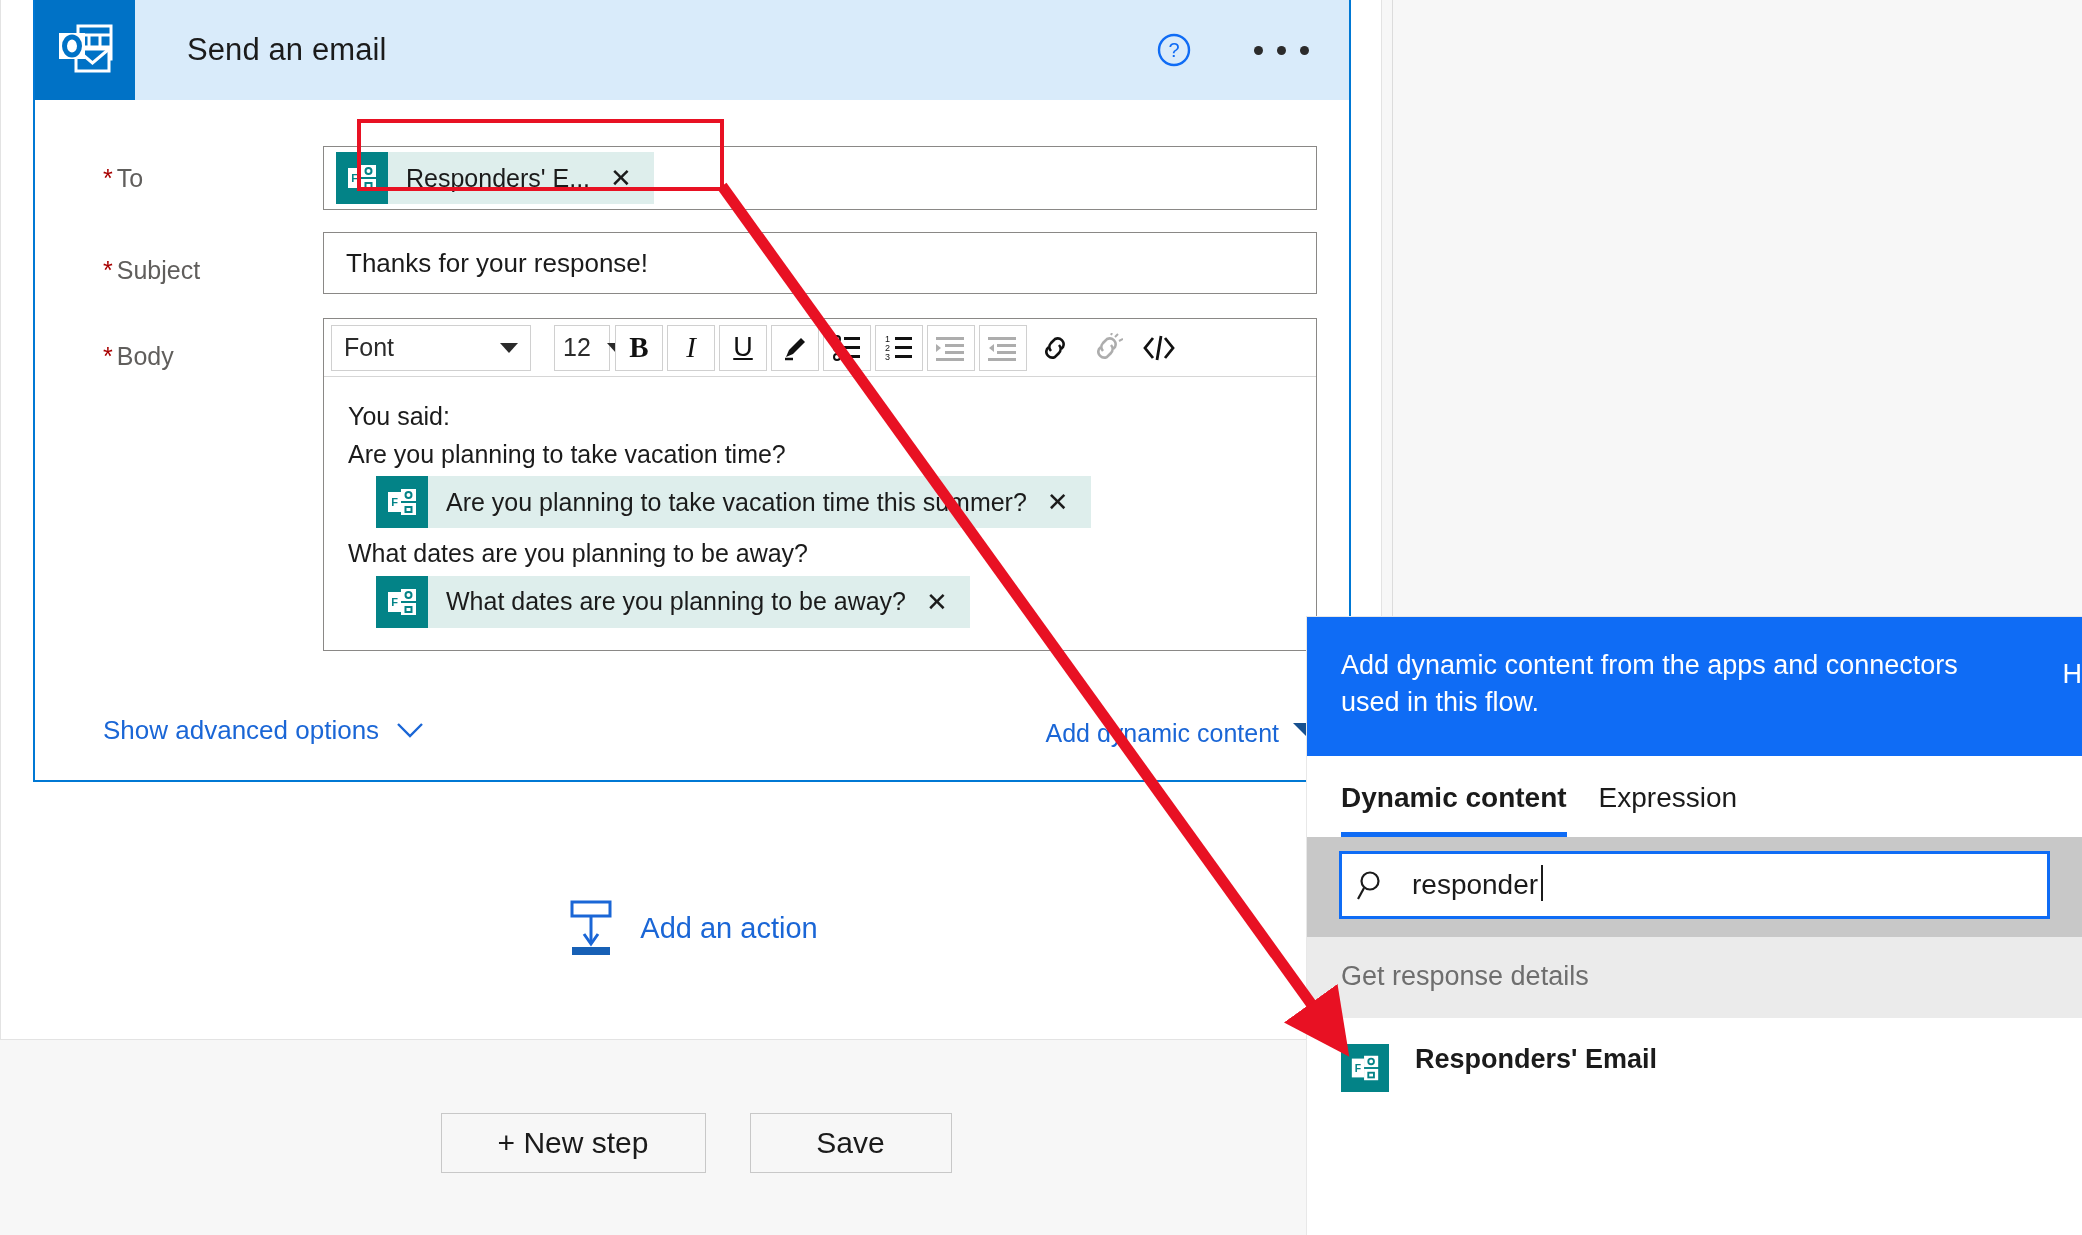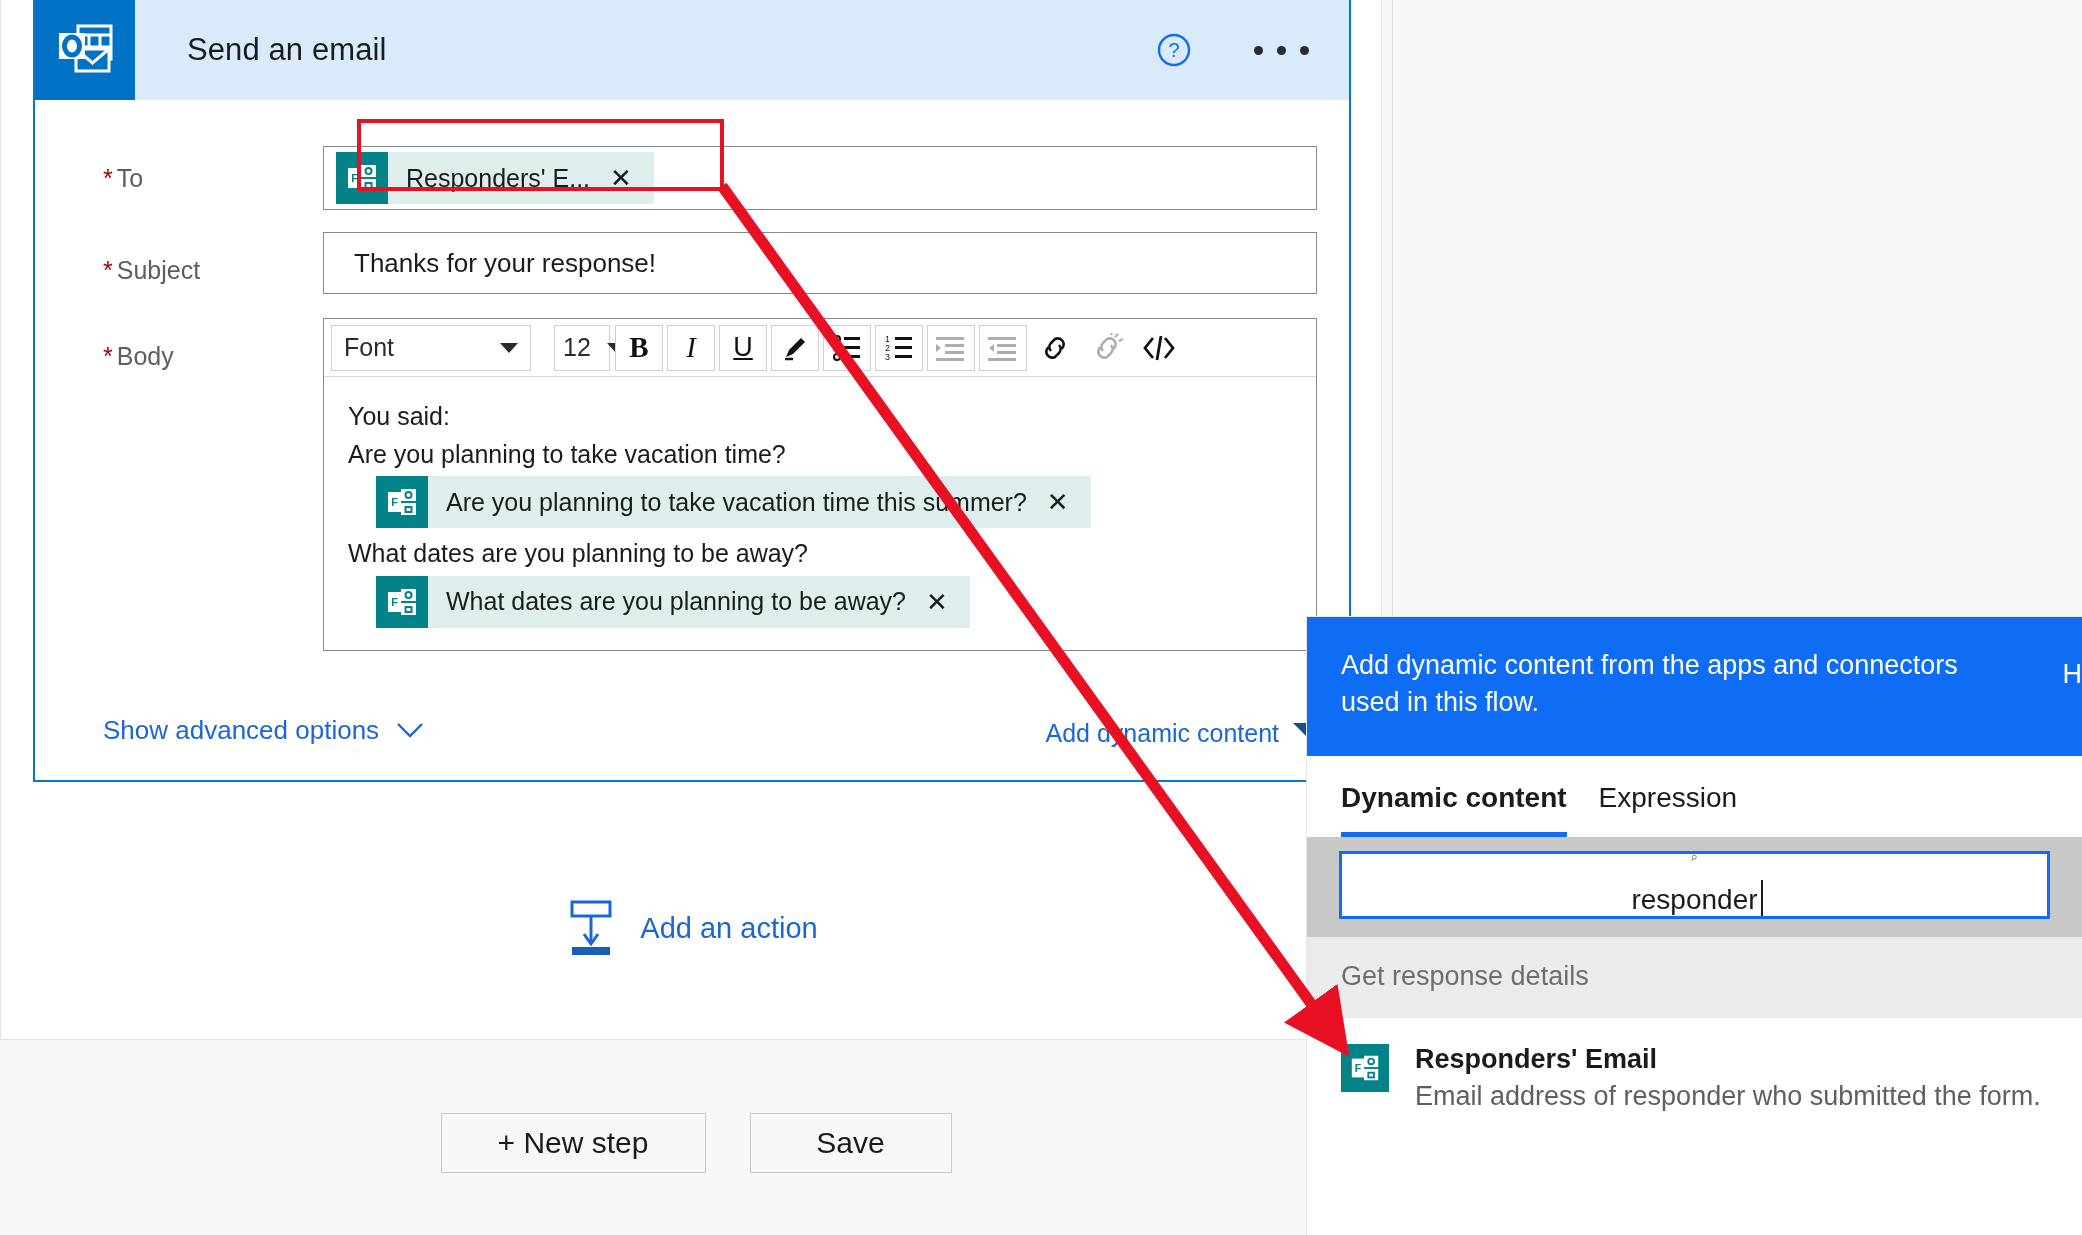--- a/index.html
+++ b/index.html
@@ -92,21 +92,21 @@
     height: 52px;
     max-width: 100%;
   }
   .token .forms-icon { width: 52px; height: 52px; flex: none; background: #038387; display: flex; align-items: center; justify-content: center; }
   .token .token-text { font-size: 25px; color: #1b1b1b; padding: 0 6px 0 18px; white-space: nowrap; }
   .token .token-x { font-size: 26px; color: #1b1b1b; padding: 0 22px 0 14px; cursor: pointer; line-height: 1; }
 
   
   .subject-row { margin-top: 22px; }
   .subject-row .row-label { padding-top: 26px; }
-  .subject-box { height: 62px; border: 1px solid #8a8886; background: #fff; display:flex; align-items:center; padding: 0 30px; }
+  .subject-box { height: 62px; border: 1px solid #8a8886; background: #fff; display:flex; align-items:center; padding: 0 22px; }
   .subject-text { font-size: 26px; color: #1b1b1b; }
 
   
   .body-row { margin-top: 24px; }
   .body-row .row-label { padding-top: 26px; }
   .rte { border: 1px solid #8a8886; background: #fff; }
   .rte-toolbar {
     height: 58px; display: flex; align-items: center;
     border-bottom: 1px solid #d6d6d6;
     padding: 0 4px;
@@ -189,21 +189,21 @@
   }
   .dc-banner { background: #0f6cf5; color: #fff; padding: 30px 34px 34px 34px; position: relative; }
   .dc-banner .txt { font-size: 27px; line-height: 1.38; max-width: 660px; }
   .dc-hide { position: absolute; right: 0px; top: 42px; font-size: 27px; color: #fff; }
   .dc-tabs { display: flex; gap: 32px; padding: 26px 34px 0 34px; }
   .dc-tab { font-size: 28px; color: #1b1b1b; padding-bottom: 18px; cursor: pointer; }
   .dc-tab.active { font-weight: 700; border-bottom: 5px solid #0f6cf5; }
   .dc-search-wrap { background: #c8c8c8; padding: 14px 32px 18px 32px; }
   .dc-search {
     height: 68px; background: #fff; border: 3px solid #0f6cf5;
-    display: flex; align-items: center; padding: 0 22px; gap: 22px; flex-direction: column;
+    display: flex; align-items: center; padding: 0 14px; gap: 22px;
   }
   .dc-search .val { font-size: 28px; color: #1b1b1b; position: relative; }
   .dc-search .val::after {
     content: ""; position: absolute; right: -5px; top: -4px;
     width: 2px; height: 36px; background: #1b1b1b;
   }
   .dc-group { background: #ebebeb; padding: 24px 34px 26px 34px; font-size: 27px; color: #6e6e6e; }
   .dc-item { display: flex; gap: 26px; padding: 26px 34px 30px 34px; background: #fff; cursor: pointer; align-items: flex-start; }
   .dc-item .ic { width: 48px; height: 48px; background: #038387; flex: none; display:flex; align-items:center; justify-content:center; }
   .dc-item .name { font-size: 27px; color: #1b1b1b; font-weight: 700; margin-bottom: 6px; }
@@ -484,21 +484,20 @@
           <rect x="3" y="7" width="13" height="20" fill="#fff"></rect>
           <text x="9.5" y="21" text-anchor="middle" font-size="11" font-weight="bold" fill="#038387" font-family="Liberation Sans, sans-serif">F</text>
           <rect x="16" y="4" width="15" height="12" fill="#fff"></rect>
           <circle cx="23.5" cy="10" r="3" fill="none" stroke="#038387" stroke-width="2"></circle>
           <rect x="16" y="18" width="15" height="12" fill="#fff"></rect>
           <rect x="20.5" y="22" width="6" height="5" fill="none" stroke="#038387" stroke-width="2"></rect>
         </svg>
       </span>
       <span>
         <div class="name">Responders' Email</div>
-        <div class="desc">Email address of responder who submitted the form.</div>
       </span>
     </div>
   </div>
 
   <div class="to-highlight"></div>
 
   <svg class="arrow-svg" viewBox="0 0 2082 1235">
     <defs>
       <marker id="ahead" markerWidth="6" markerHeight="6" refX="3" refY="3" orient="auto">
         <path d="M0,0 L6,3 L0,6 z" fill="#e81123"></path>

